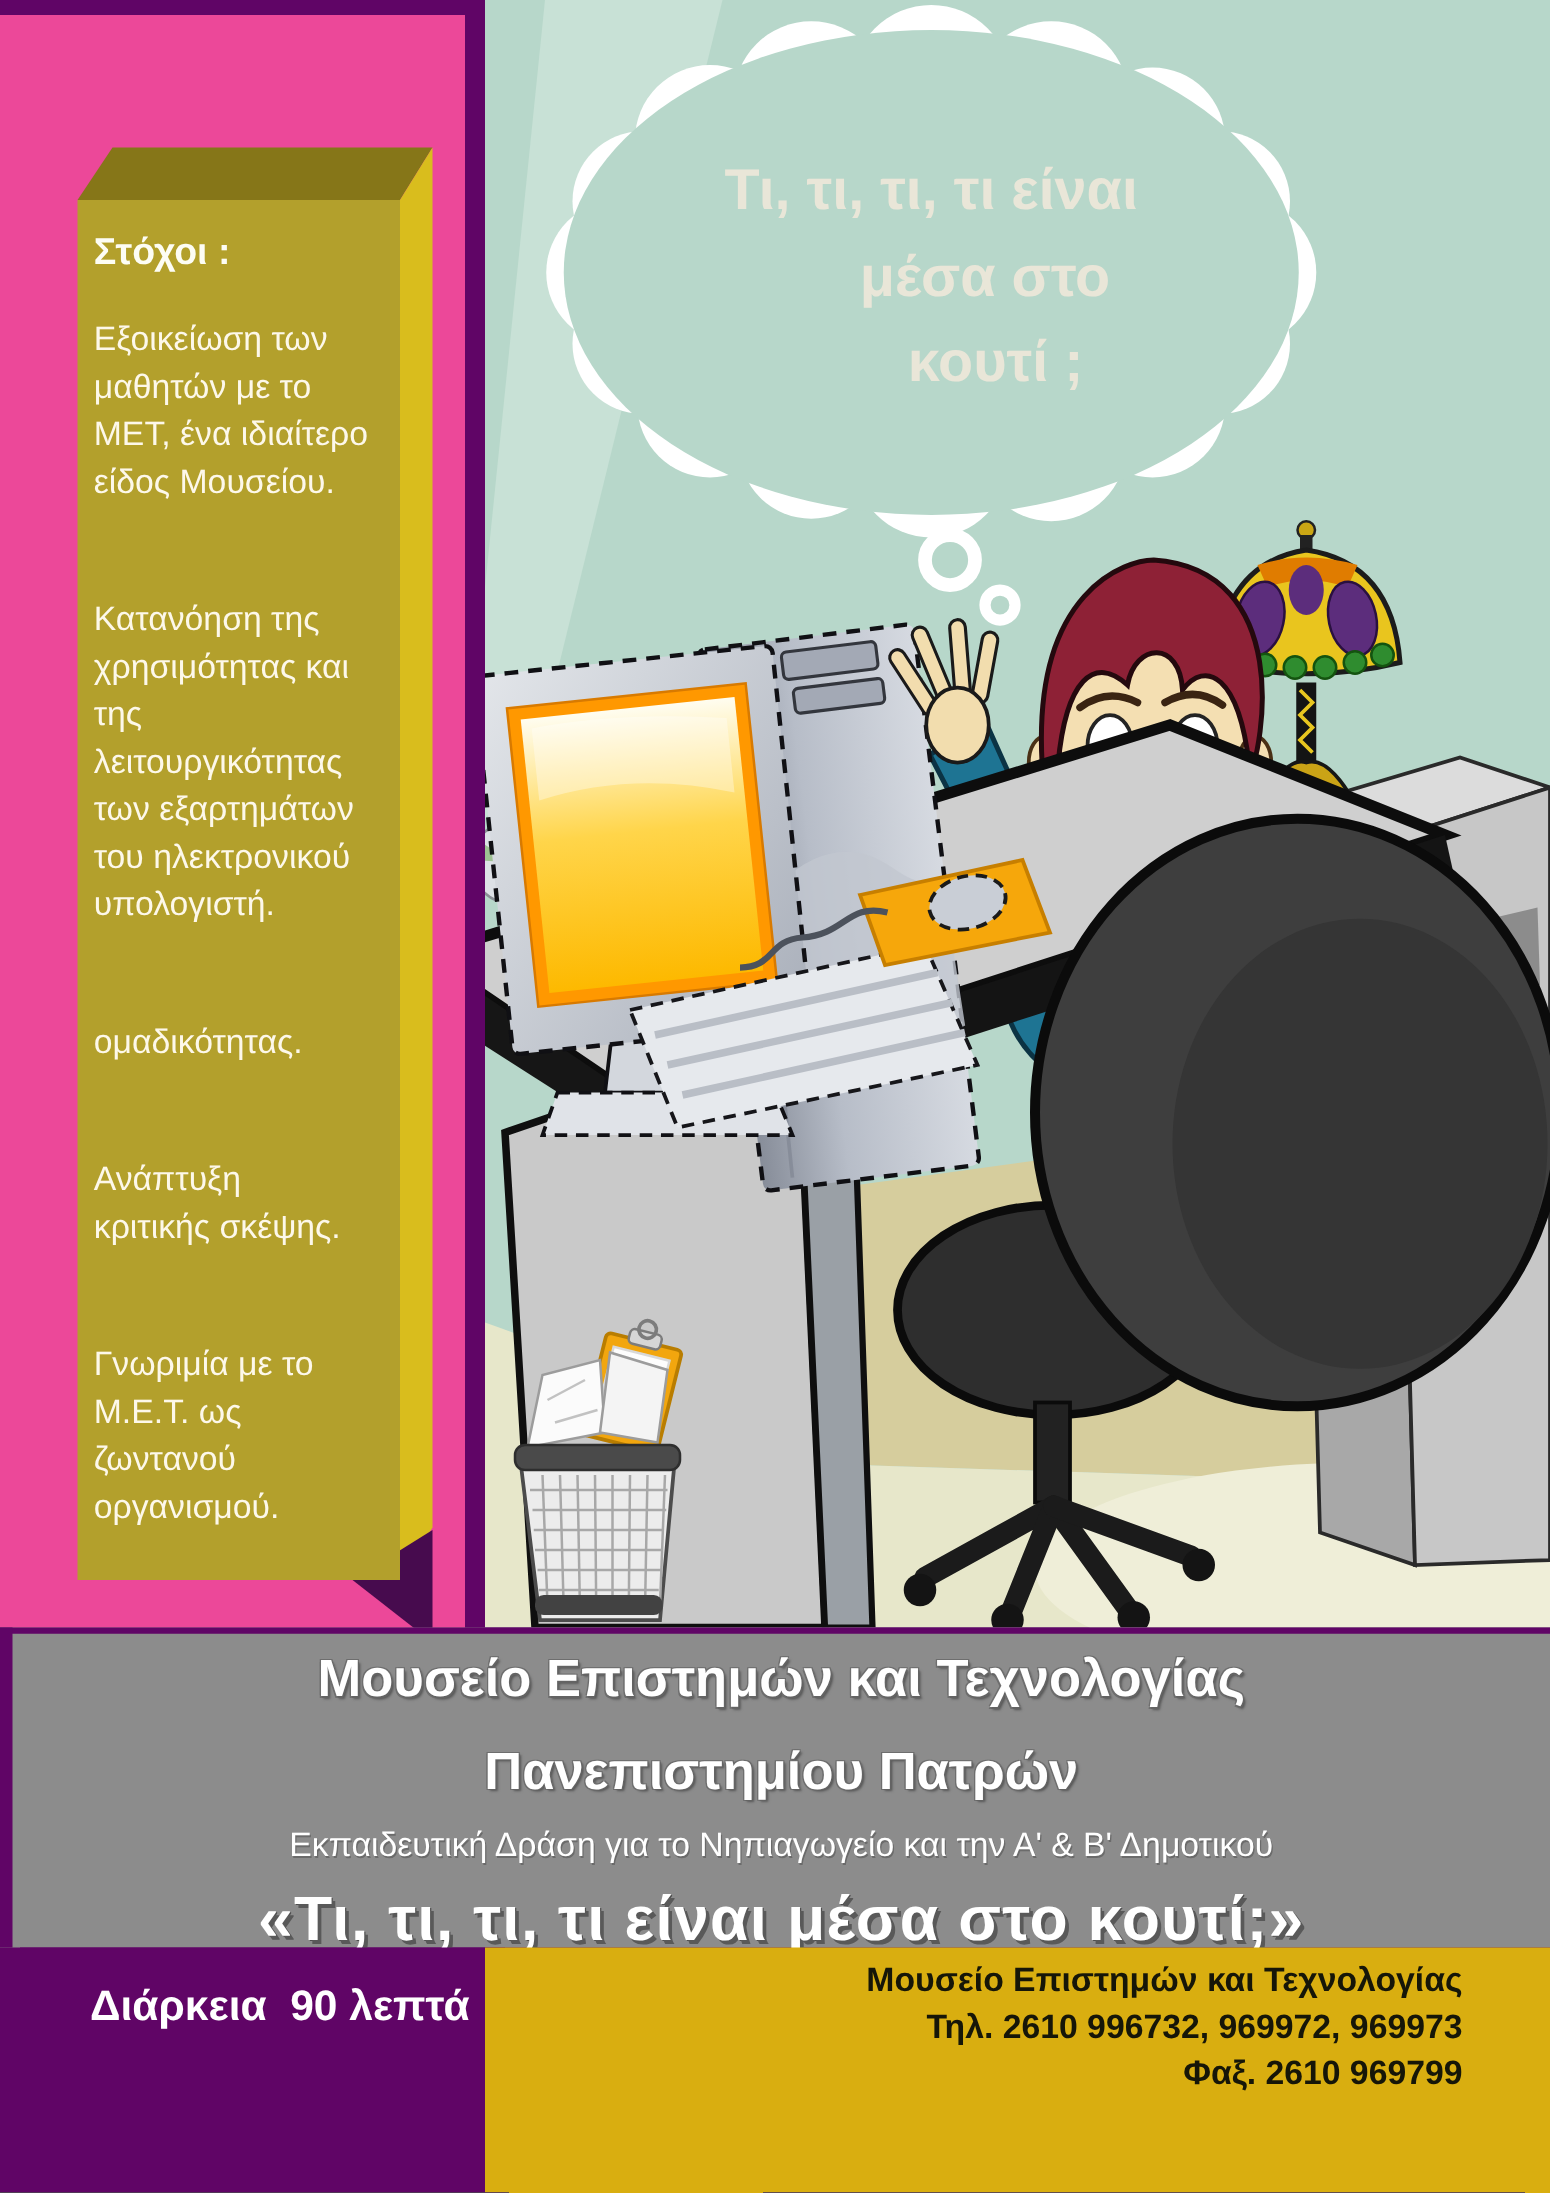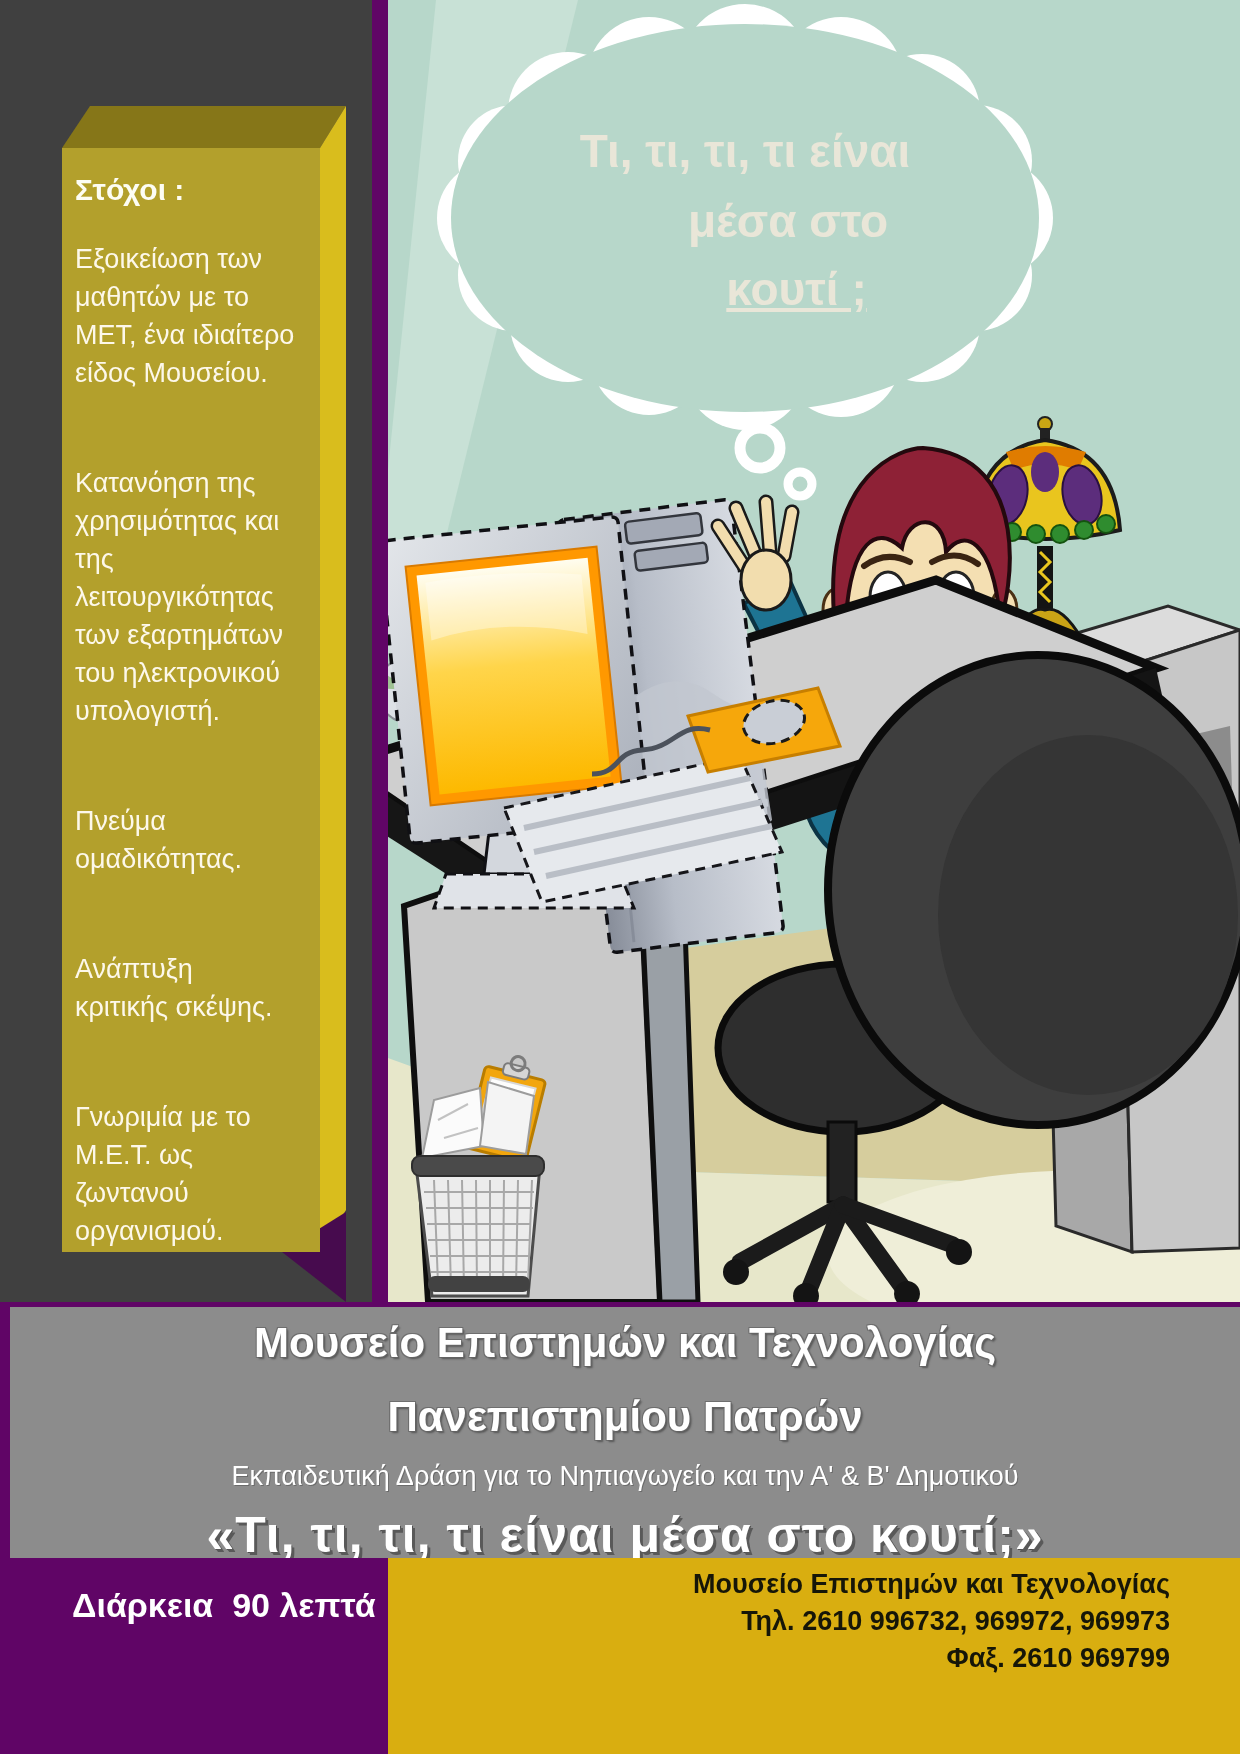--- a/index.html
+++ b/index.html
@@ -1,34 +1,34 @@
 <!DOCTYPE html>
 <html><head>
 <meta charset="utf-8">
 <style>
   html,body{margin:0;padding:0;background:#2a2a2a;}
   .page{position:relative;width:1240px;height:1754px;overflow:hidden;background:#600566;
         font-family:"Liberation Sans",sans-serif;}
   .abs{position:absolute;}
 
   
-  .left-col{left:0;top:0;width:372px;height:1302px;background:#404040;}
+  .left-col{left:0;top:12px;width:372px;height:1302px;background:#ec4899;}
   .box3d-svg{left:0;top:0;width:388px;height:1302px;}
   .goals{left:75px;top:170px;width:242px;color:#fdf8ea;}
   .goals h2{margin:0 0 30px 0;font-size:30px;line-height:40px;font-weight:bold;color:#fdfdf4;}
   .goal-item{margin:0 0 72px 0;}
   .goal-line{font-size:27px;line-height:38px;}
 
   
   .scene{left:388px;top:0;width:852px;height:1302px;background:#a21caf;}
   .scene svg{position:absolute;left:0;top:0;}
   .bubble-line{position:absolute;text-align:center;font-weight:bold;color:#e9e6d8;font-size:46px;}
   .bl1{left:67px;top:124px;width:580px;}
   .bl2{left:170px;top:194px;width:460px;}
-  .bl3{left:186px;top:262px;width:445px;text-decoration:underline;}
+  .bl3{left:186px;top:262px;width:445px;}
 
   
   .band{left:0;top:1302px;width:1240px;height:256px;background:#8c8c8c;box-sizing:border-box;
         border-top:5px solid #600566;border-left:10px solid #600566;text-align:center;color:#fff;}
   .band-title{font-size:42px;font-weight:bold;
         text-shadow:1px 1px 0 #636363,-1px -1px 0 #6e6e6e,1px -1px 0 #6e6e6e,-1px 1px 0 #6e6e6e,2px 2px 2px #565656;}
   .bt1{margin-top:12px;}
   .bt2{margin-top:26px;}
   .band-sub{margin-top:20px;font-size:27px;font-weight:normal;
         text-shadow:1px 1px 0 #6b6b6b;}
@@ -66,21 +66,20 @@
       <div class="goal-item">
         <div class="goal-line">Κατανόηση  της</div>
         <div class="goal-line">χρησιμότητας και</div>
         <div class="goal-line">της</div>
         <div class="goal-line">λειτουργικότητας</div>
         <div class="goal-line">των εξαρτημάτων</div>
         <div class="goal-line">του ηλεκτρονικού</div>
         <div class="goal-line">υπολογιστή.</div>
       </div>
       <div class="goal-item">
-        <div class="goal-line">Πνεύμα</div>
         <div class="goal-line">ομαδικότητας.</div>
       </div>
       <div class="goal-item">
         <div class="goal-line">Ανάπτυξη</div>
         <div class="goal-line">κριτικής σκέψης.</div>
       </div>
       <div class="goal-item">
         <div class="goal-line">Γνωριμία με το</div>
         <div class="goal-line">Μ.Ε.Τ. ως</div>
         <div class="goal-line">ζωντανού</div>

